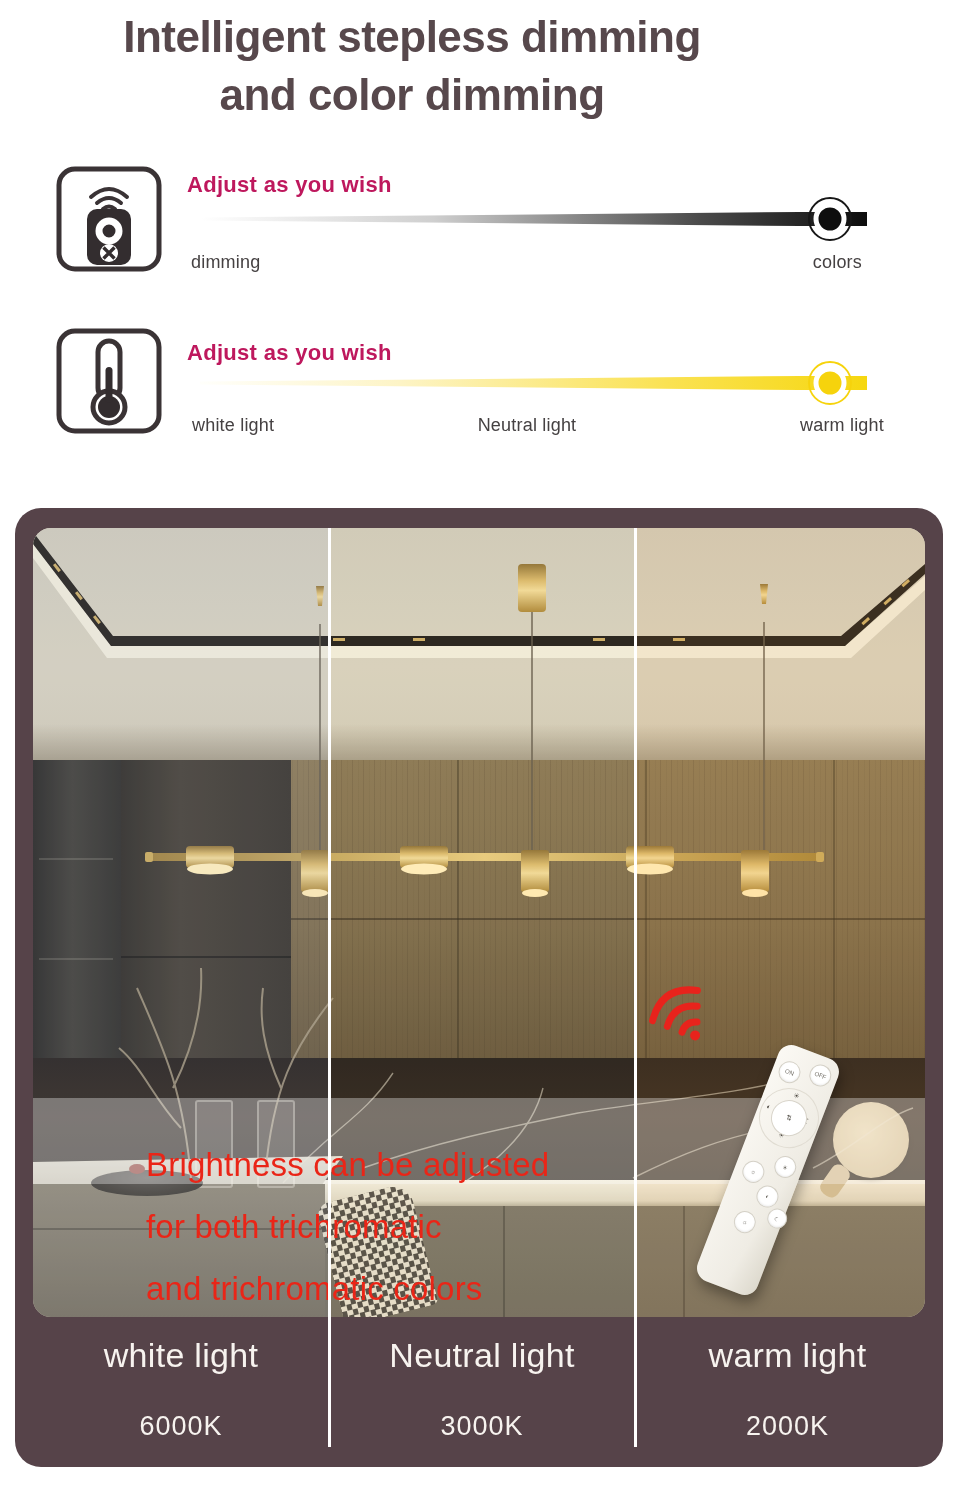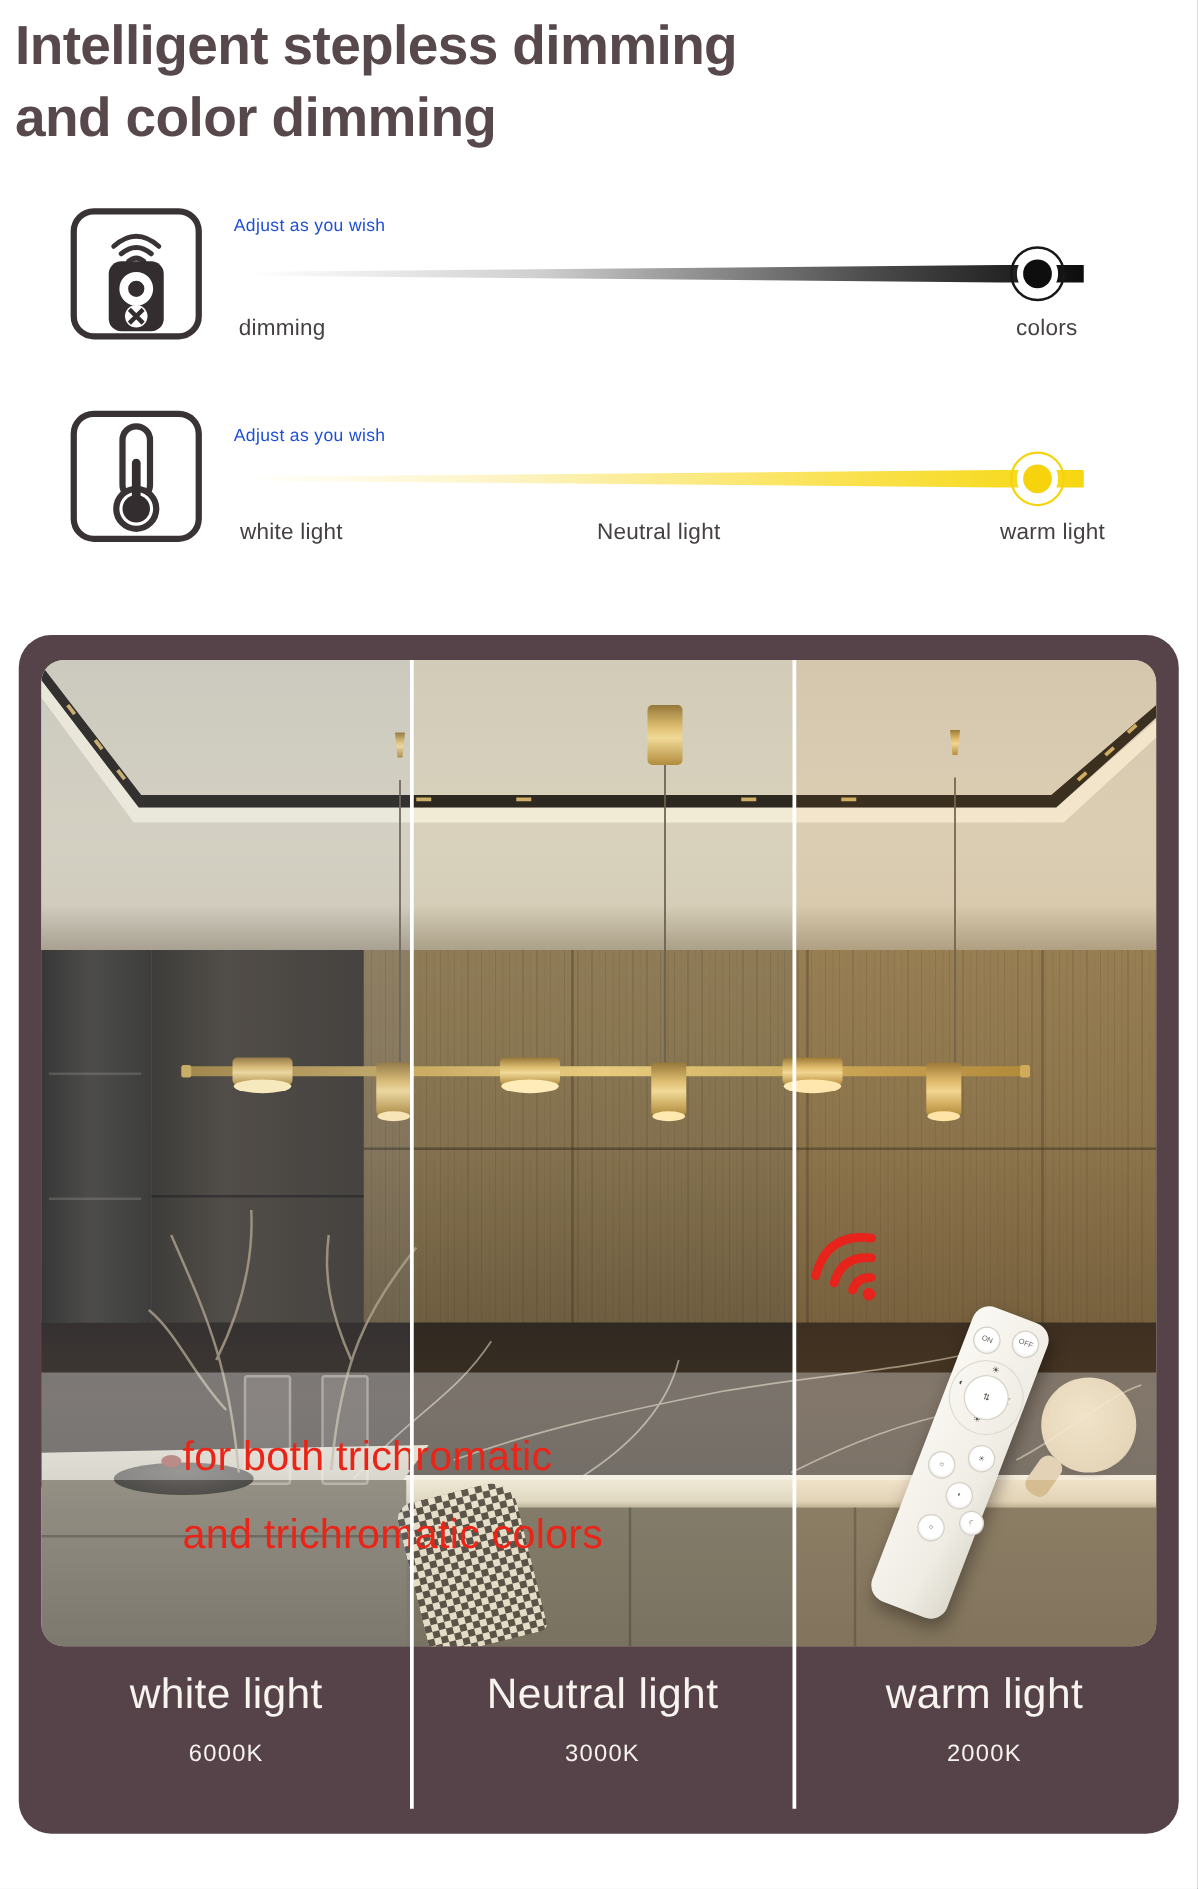--- a/index.html
+++ b/index.html
@@ -1,24 +1,24 @@
 <!DOCTYPE html>
 <html><head>
 <meta charset="utf-8">
 <style>
   html,body{margin:0;padding:0;background:#ffffff;}
   .canvas{position:relative;width:958px;height:1511px;background:#fff;overflow:hidden;
           font-family:"Liberation Sans", sans-serif;}
   .abs{position:absolute;}
 
   
-  .title{left:12px;top:8px;width:760px;font-size:44px;font-weight:700;color:#57484c;
-         line-height:58px;letter-spacing:-0.5px;}
+  .title{left:32px;top:8px;width:760px;font-size:44px;font-weight:700;color:#57484c;
+         line-height:58px;letter-spacing:-0.5px;text-align:center;}
   .icon-box{width:108px;height:108px;}
-  .row-label{font-size:14px;color:#1d4ed8;font-weight:400;letter-spacing:0.3px;}
+  .row-label{font-size:22px;color:#be185d;font-weight:700;letter-spacing:0.3px;}
   .tick{font-size:18px;color:#454142;letter-spacing:0.2px;}
 
   
   .frame{left:15px;top:508px;width:928px;height:959px;background:#564349;border-radius:26px;}
   .photo{left:18px;top:20px;width:892px;height:789px;border-radius:18px;overflow:hidden;background:#cdc8b7;}
 
   
   .ceiling{left:0;top:0;width:892px;height:232px;
      background:linear-gradient(180deg,#ccc8b8 0%,#d5cfbd 60%,#cfc8b4 100%);}
   .ceil-shadow{left:0;top:196px;width:892px;height:40px;
@@ -82,21 +82,21 @@
   .rdial{position:absolute;left:3px;top:40px;width:58px;height:58px;border-radius:50%;
      border:1px solid #e0dcd2;}
   .rdial-in{position:absolute;left:11px;top:11px;width:34px;height:34px;border-radius:50%;
      border:1px solid #d8d4ca;background:#fff;display:flex;align-items:center;justify-content:center;
      font-size:7px;color:#55514a;}
   .rglyph{position:absolute;font-size:7px;color:#4a463f;}
 
   
   .panel-label{top:828px;height:120px;text-align:center;color:#f7f3ef;}
   .panel-label .big{font-size:34px;font-weight:500;letter-spacing:0.3px;}
-  .panel-label .kelvin{margin-top:18px;font-size:19px;font-weight:400;letter-spacing:1px;}
+  .panel-label .kelvin{margin-top:36px;font-size:27px;font-weight:400;letter-spacing:1px;}
   .col1{left:18px;width:296px;}
   .col2{left:314px;width:306px;}
   .col3{left:620px;width:305px;}
 </style>
 </head>
 <body>
 
 <div class="canvas">
 
   <div class="abs title">
@@ -285,20 +285,21 @@
         </g>
       </svg>
 
       <div class="abs tint tint1"></div>
       <div class="abs tint tint2"></div>
       <div class="abs tint tint3"></div>
 
       <div class="abs band"></div>
 
       <div class="abs overlay-text">
+        <div>Brightness can be adjusted</div>
         <div>for both trichromatic</div>
         <div>and trichromatic colors</div>
       </div>
 
       <svg class="abs" style="left:608px;top:450px;transform:rotate(-34deg);" width="78" height="70" viewBox="0 0 78 70">
         <g stroke="#e8231c" stroke-width="7" fill="none" stroke-linecap="round">
           <path d="M12 26 Q39 2 66 26"></path>
           <path d="M21 39 Q39 24 57 39"></path>
           <path d="M30 52 Q39 45 48 52"></path>
         </g>

